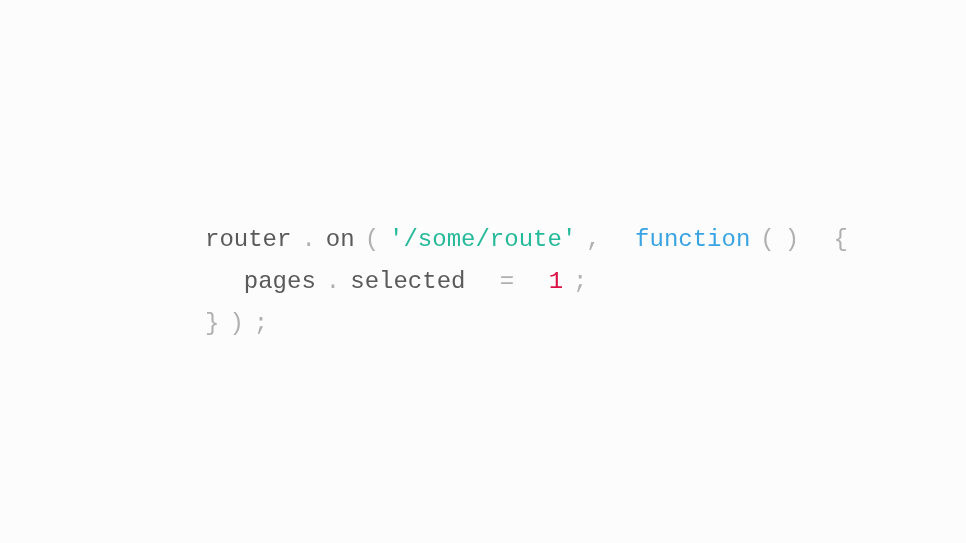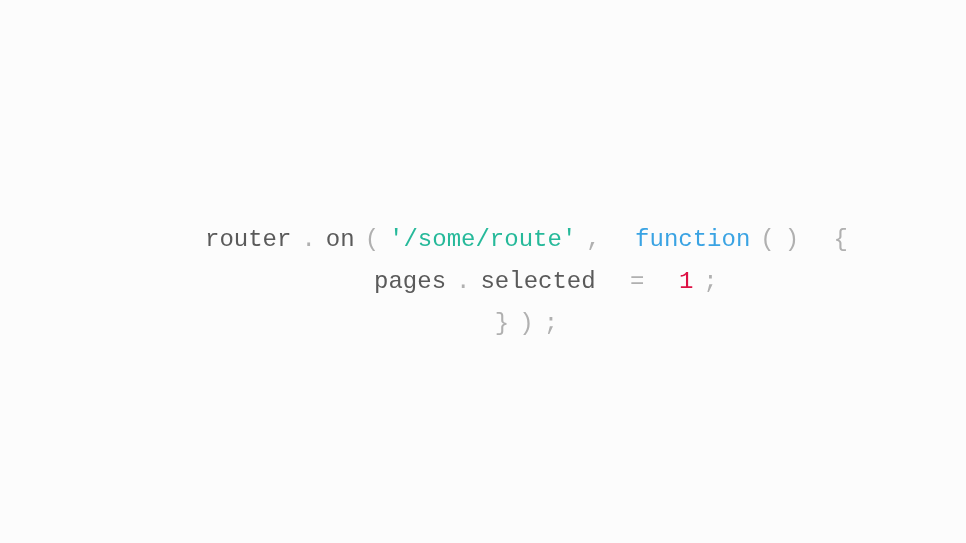--- a/index.html
+++ b/index.html
@@ -1,19 +1,18 @@
 <!DOCTYPE html>
 <html><head>
   <meta charset="utf-8">
   <style>
     * {
       margin: 5px;
       padding: 0;
       box-sizing: border-box;
-      text-align: center;
     }
     body {
       width: 966px;
       height: 543px;
       background: #fcfcfc;
       display: flex;
       align-items: center;
       padding-left: 180px;
       font-family: "SF Mono", "Monaco", "Menlo", "Consolas", "Courier New", monospace;
       font-size: 24px;

